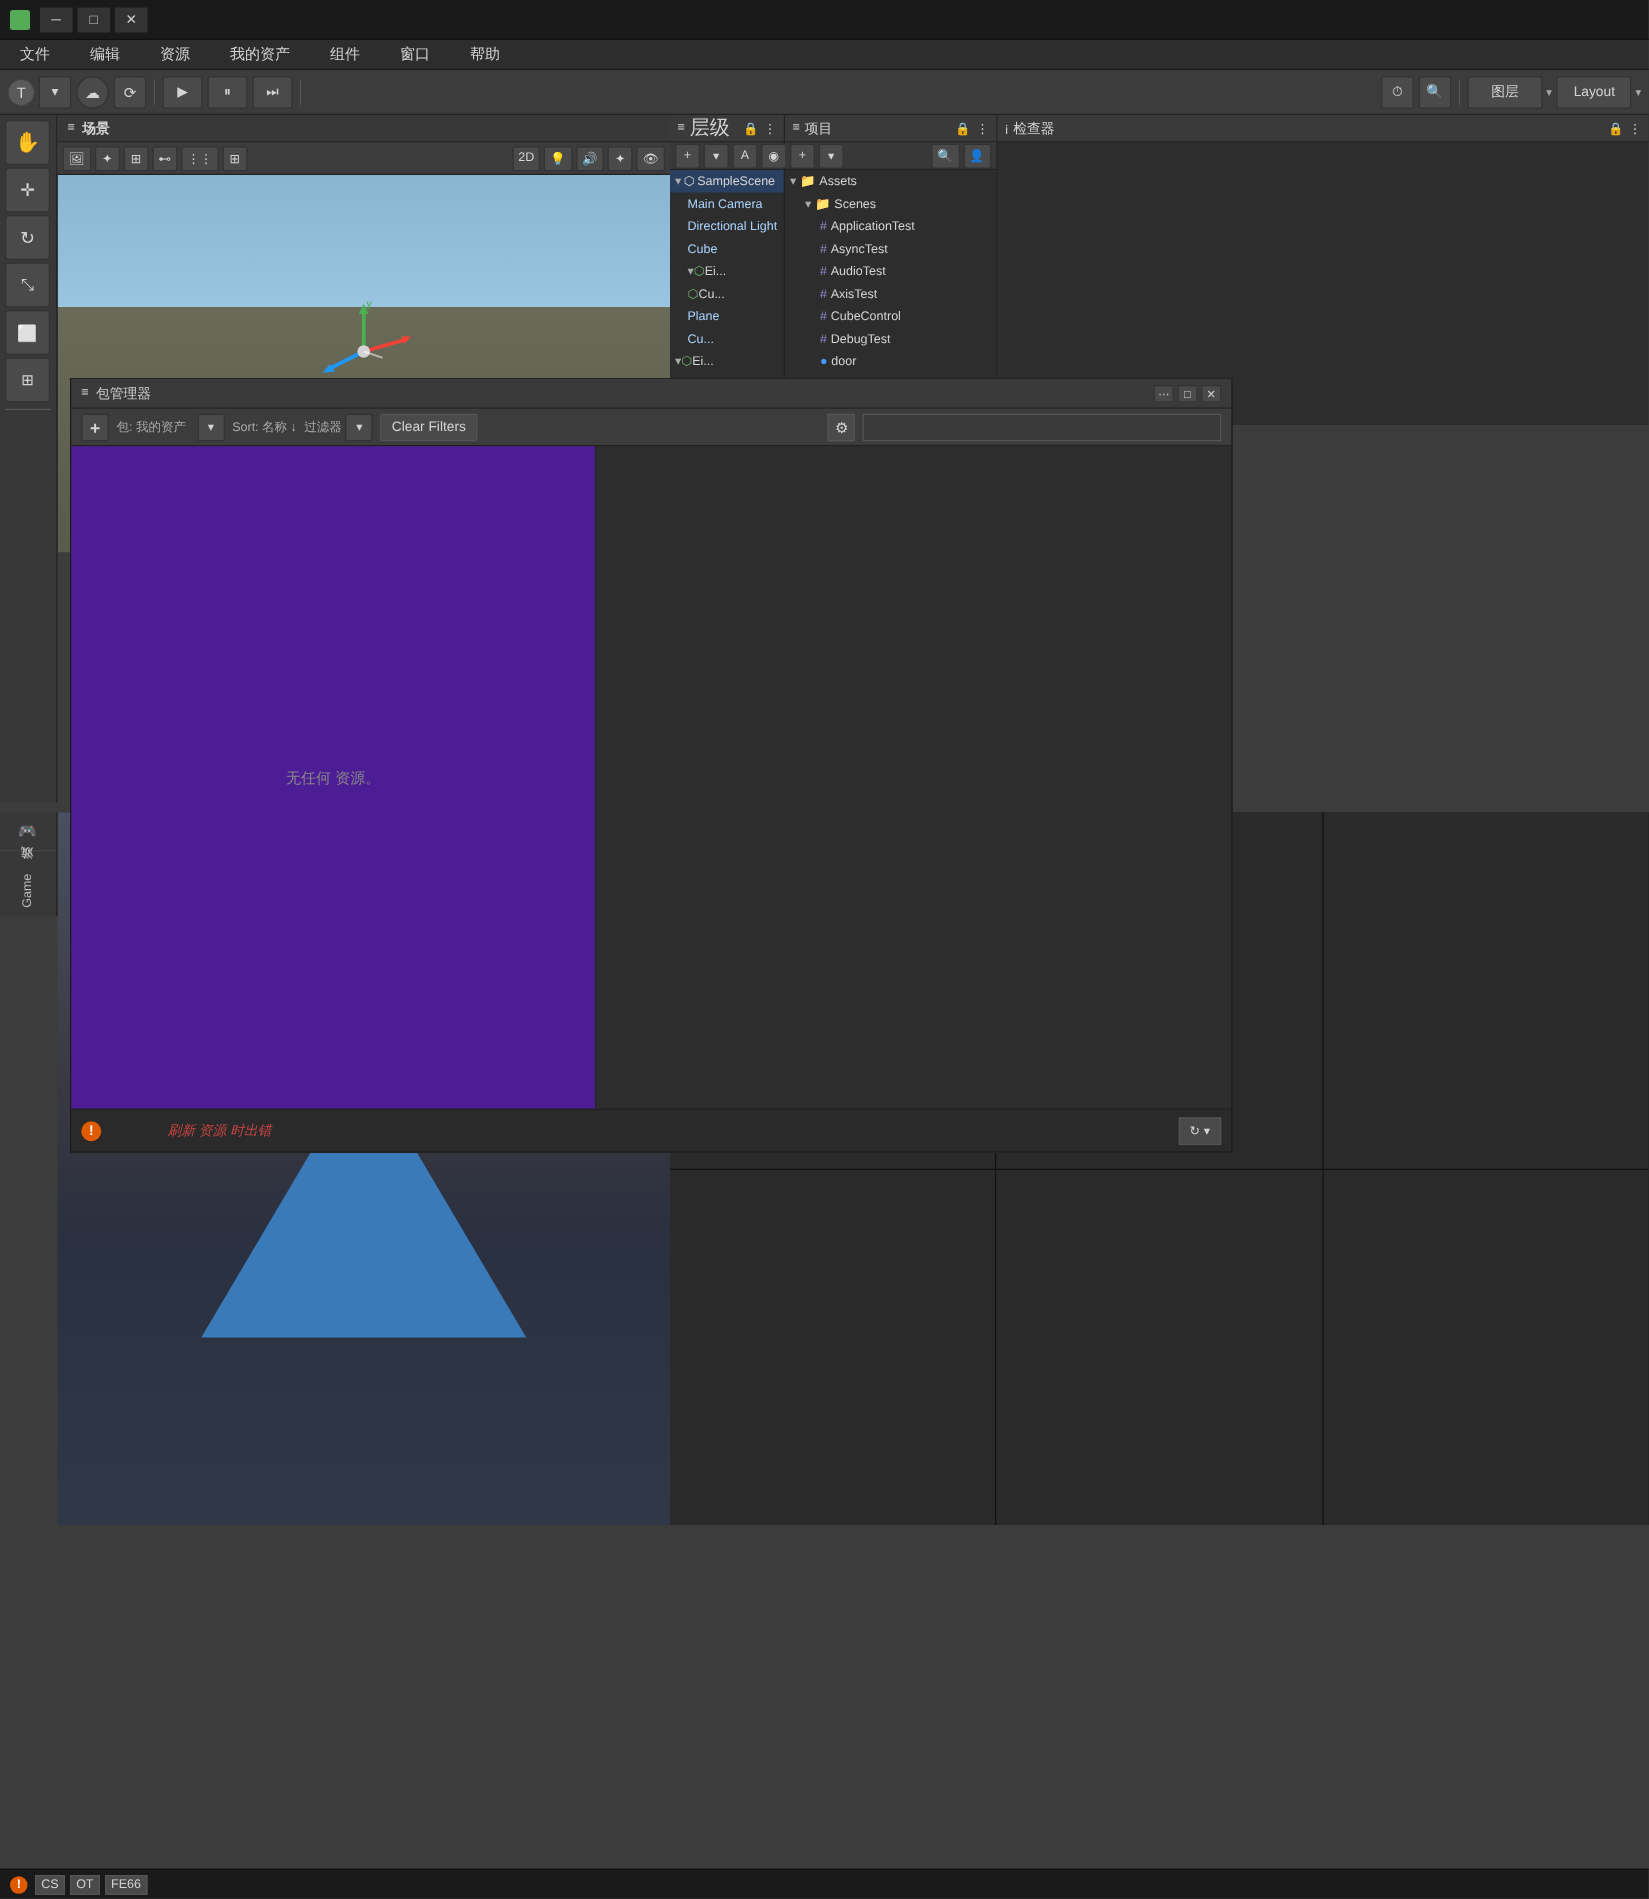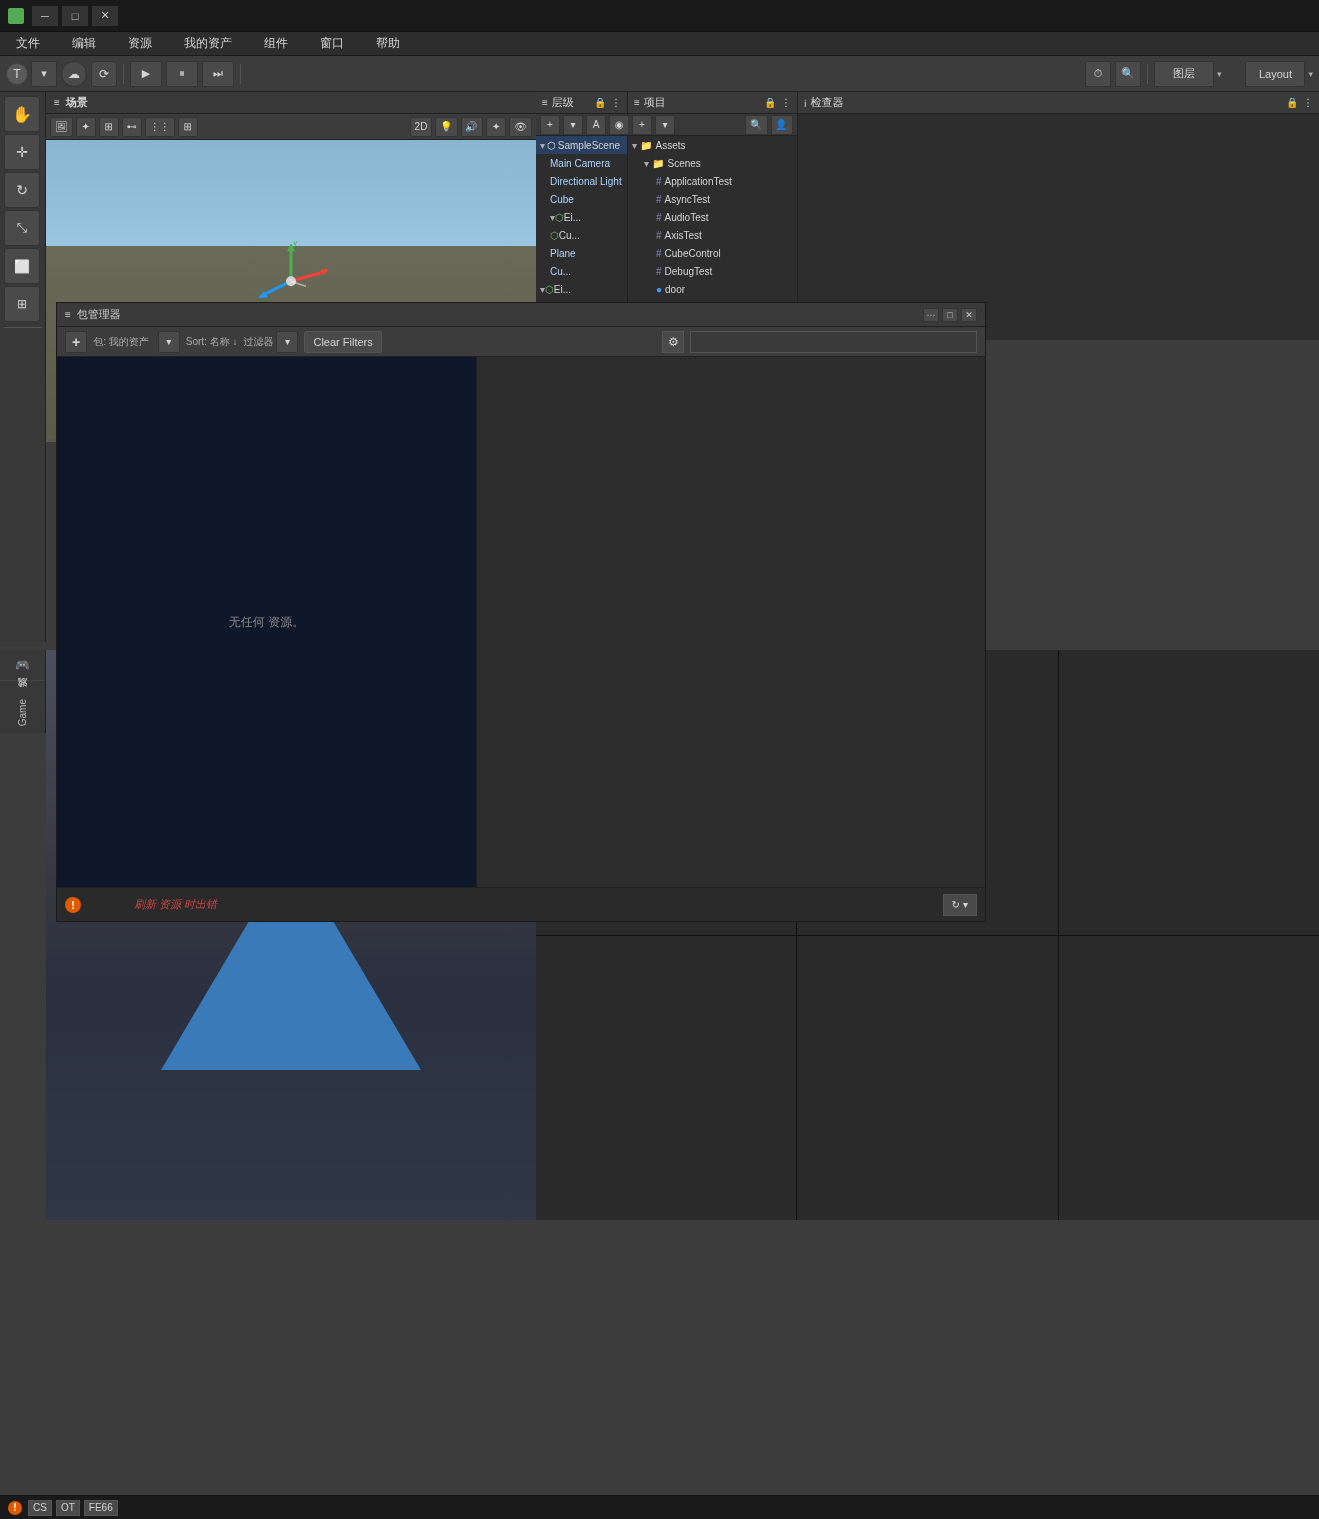--- a/index.html
+++ b/index.html
@@ -200,21 +200,21 @@
       color: #d4d4d4;
       font-size: 11px;
       padding: 0 8px;
     }
     .pkg-content {
       display: flex;
       height: 530px;
     }
     .pkg-list {
       width: 420px;
-      background: #0f172a;
+      background: #4c1d95;
       border-right: 1px solid #222;
       display: flex;
       flex-direction: column;
       align-items: center;
       justify-content: center;
     }
     .pkg-empty-text {
       color: #888;
       font-size: 12px;
     }
@@ -349,21 +349,21 @@
 
   <div style="flex:1;"></div>
   <button class="toolbar-btn">⏱</button>
   <button class="toolbar-btn">🔍</button>
   <div class="toolbar-separator"></div>
   <div style="display:flex;align-items:center;gap:3px;">
     <button class="toolbar-btn" style="min-width:60px;">图层</button>
     <span style="font-size:9px;color:#aaa;">▾</span>
   </div>
   <div style="display:flex;align-items:center;gap:3px;">
-    <button class="toolbar-btn" style="min-width:60px;margin-left:20px;">Layout</button>
+    <button class="toolbar-btn" style="min-width:60px;">Layout</button>
     <span style="font-size:9px;color:#aaa;">▾</span>
   </div>
 </div>
 
 <div style="position:absolute; left:0; top:92px; width:46px; height:550px; background:#383838; border-right:1px solid #222; z-index:2; display:flex; flex-direction:column; padding:4px; gap:2px;">
 
   <div class="scene-tool-btn" style="font-size:16px;">✋</div>
   <div class="scene-tool-btn" style="font-size:14px;">✛</div>
   <div class="scene-tool-btn" style="font-size:14px;">↻</div>
   <div class="scene-tool-btn" style="font-size:13px;">⤡</div>
@@ -416,21 +416,21 @@
       </svg>
     </div>
 
     <div style="position:absolute;bottom:8px;right:12px;color:#ccc;font-size:11px;">≡ Iso</div>
   </div>
 </div>
 
 <div style="position:absolute; left:536px; top:92px; width:92px; height:248px; background:#2d2d2d; border-right:1px solid #222; display:flex; flex-direction:column; z-index:2;">
   <div style="height:22px;background:#3a3a3a;display:flex;align-items:center;padding:0 6px;gap:4px;border-bottom:1px solid #222;">
     <span style="font-size:10px;">≡</span>
-    <span style="font-size:11px;">层级</span>
+    <span style="font-size:16px;">层级</span>
     <div style="flex:1;"></div>
     <span style="font-size:10px;">🔒</span>
     <span style="font-size:10px;cursor:pointer;">⋮</span>
   </div>
 
   <div style="height:22px;background:#383838;display:flex;align-items:center;padding:0 4px;gap:3px;border-bottom:1px solid #222;">
     <button class="btn-small">+</button>
     <button class="btn-small">▾</button>
     <button class="btn-small">A</button>
     <button class="btn-small">◉</button>

